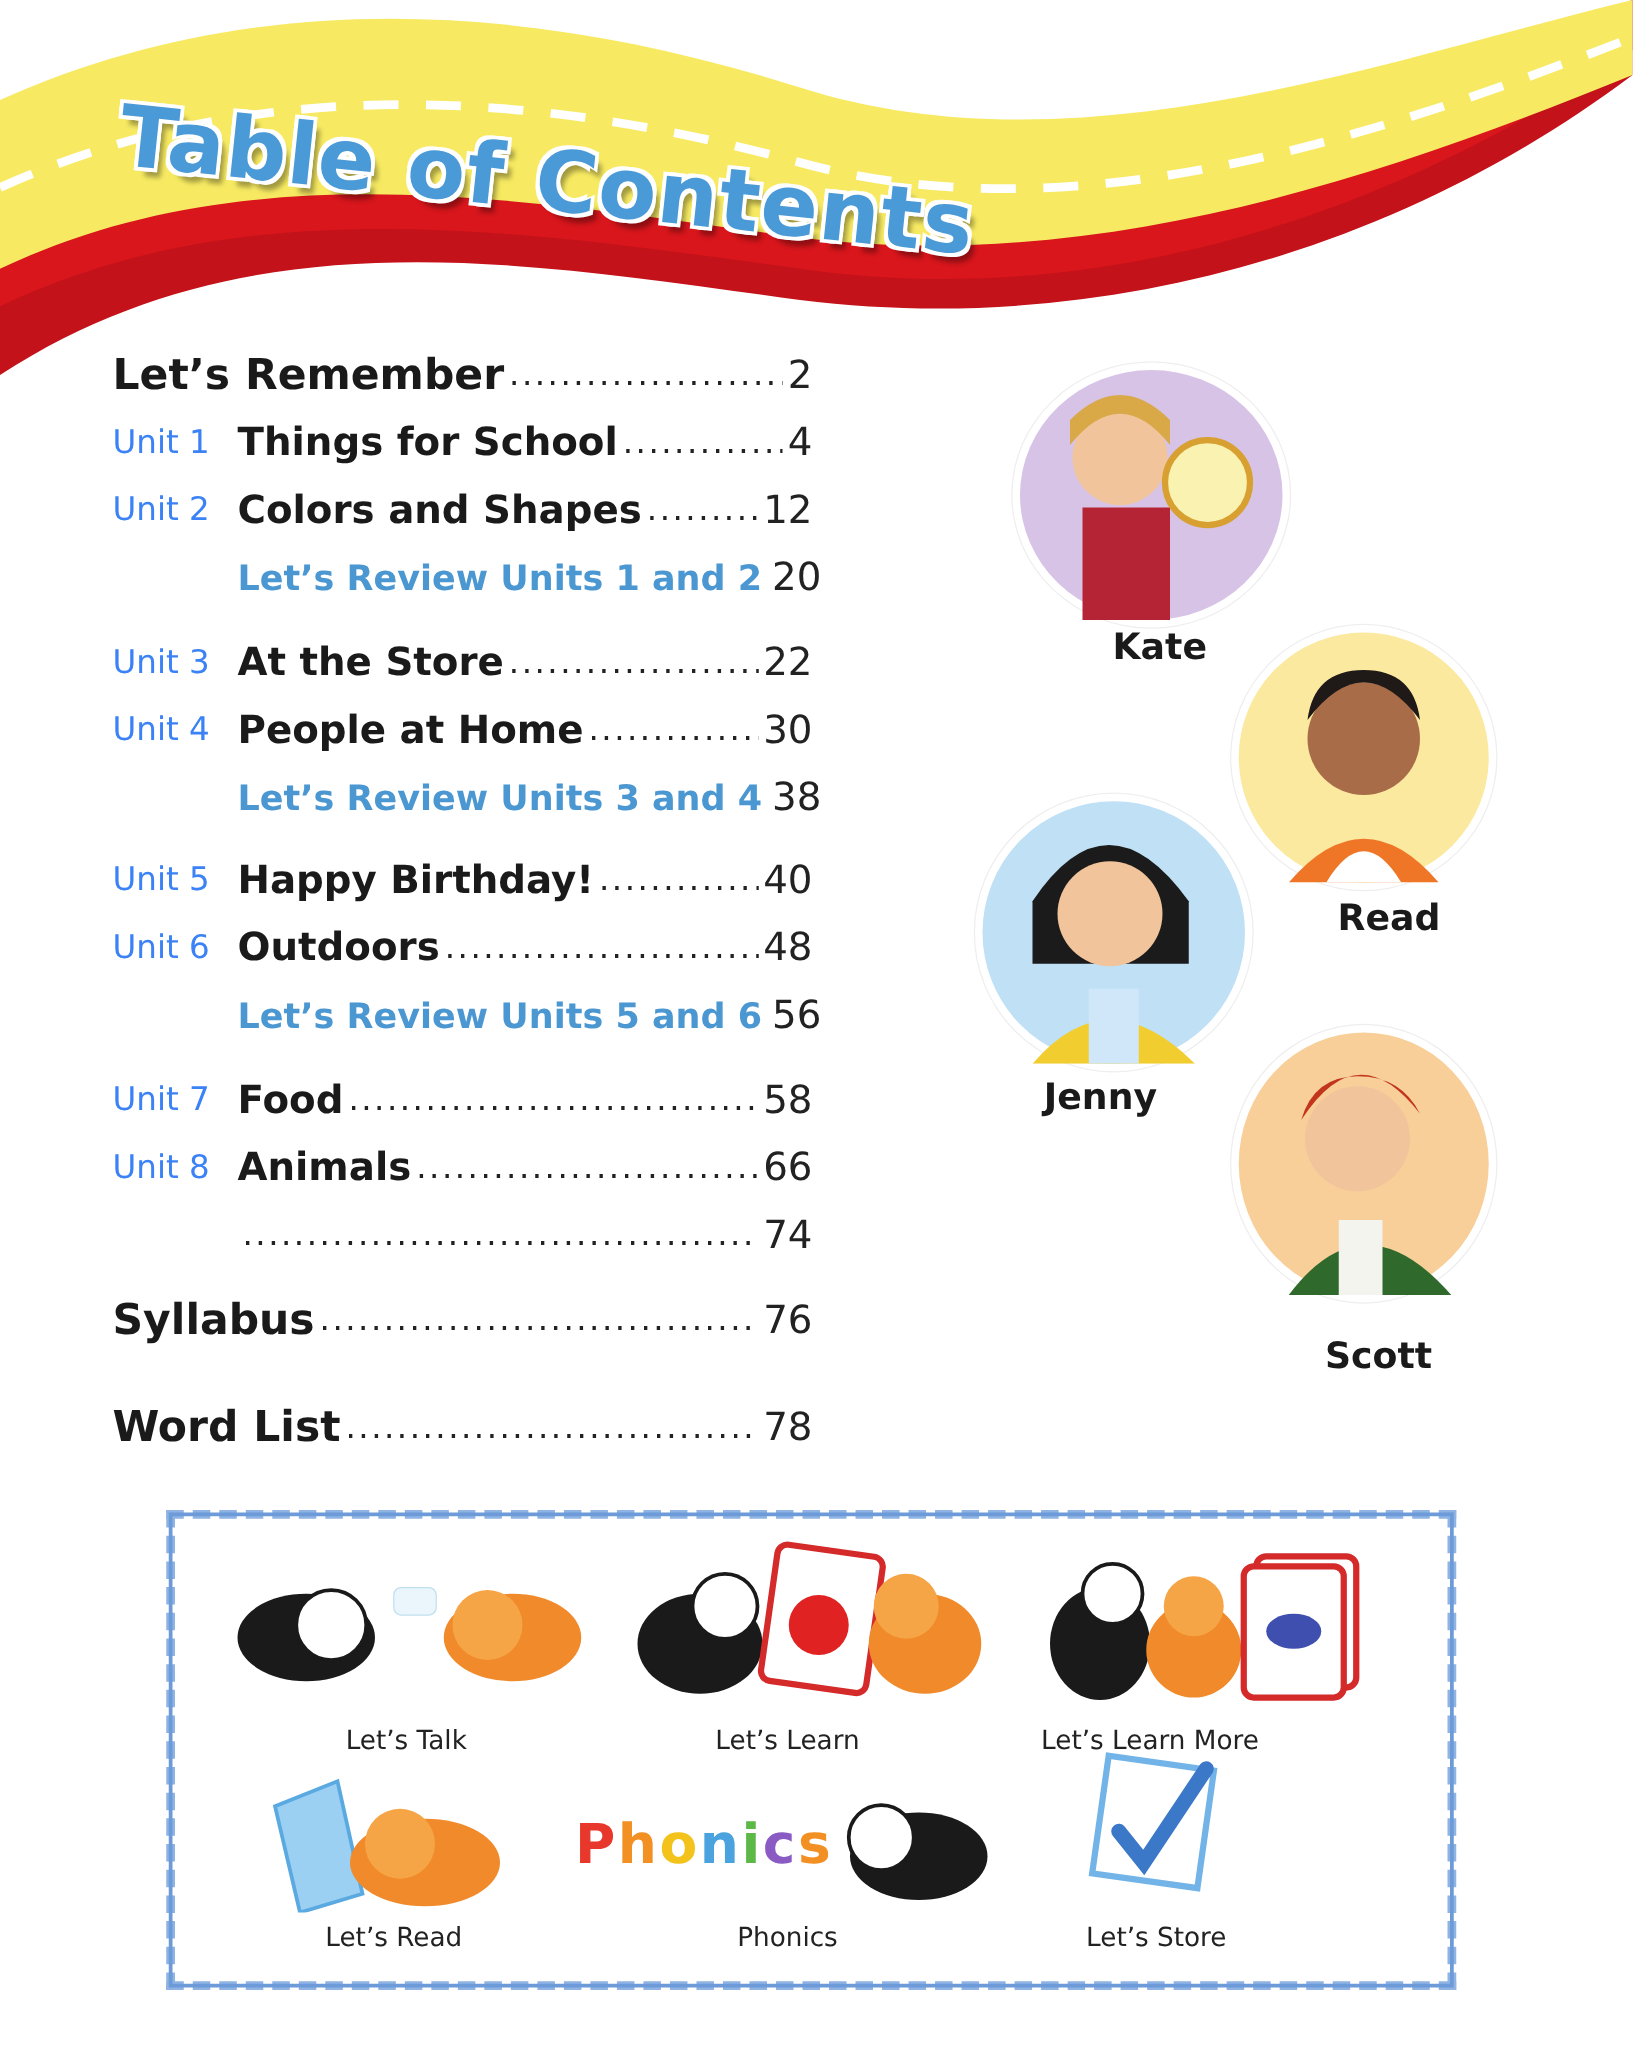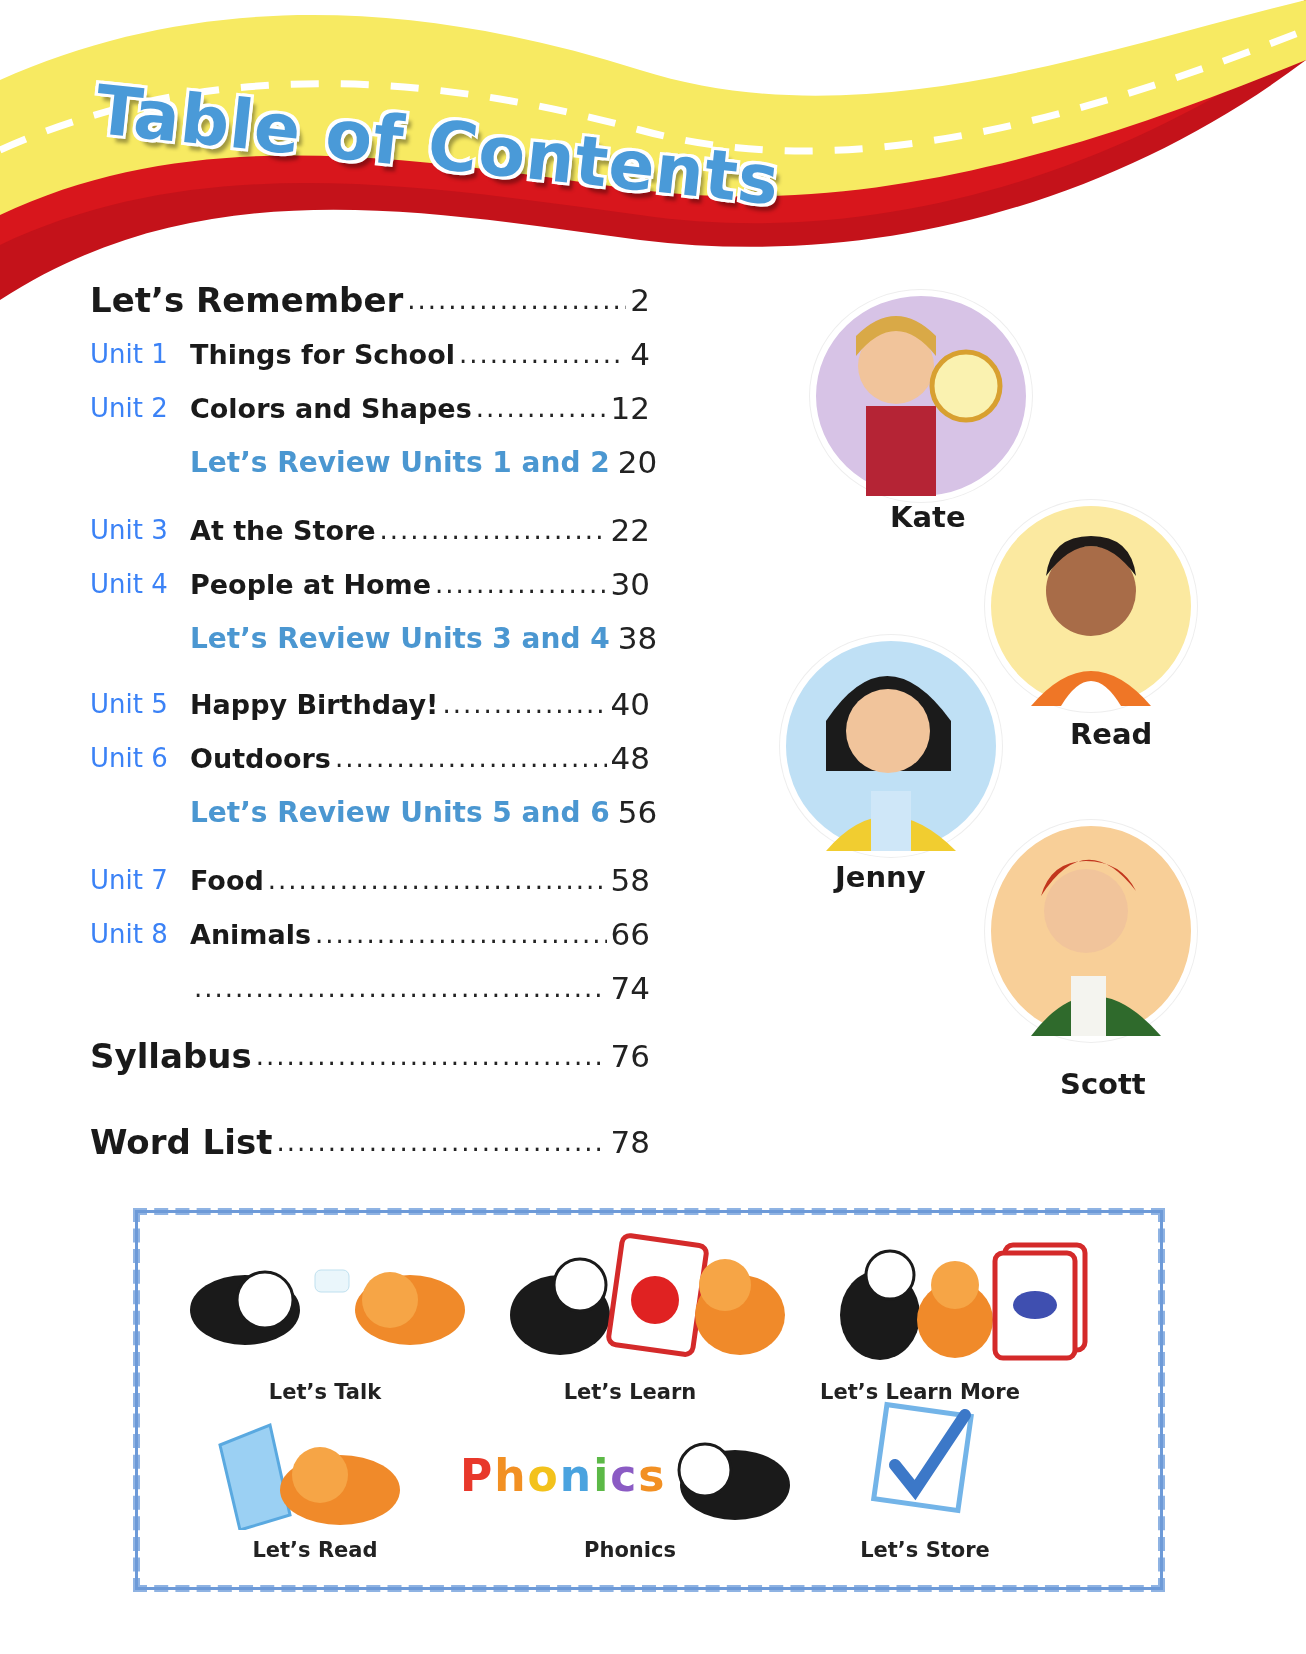--- a/index.html
+++ b/index.html
@@ -6,33 +6,33 @@
   body { width:1306px; height:1654px; position:relative; background:#ffffff; overflow:hidden;
          font-family:"DejaVu Sans", sans-serif; color:#1a1a1a; }
   .banner { position:absolute; left:0; top:0; width:1306px; height:320px; }
   .title { position:absolute; left:100px; top:70px; font-family:"DejaVu Sans", sans-serif; font-weight:bold;
            font-size:68px; color:#4a9ad8; transform:rotate(6deg); transform-origin:left top;
            text-shadow: 3px 3px 0 #fff, -3px -3px 0 #fff, 3px -3px 0 #fff, -3px 3px 0 #fff, 6px 7px 4px rgba(0,0,0,0.35);
            letter-spacing:1px; }
   .toc { position:absolute; left:90px; top:290px; width:560px; }
   .row { position:absolute; left:0; width:560px; height:44px; display:flex; align-items:center; }
   .unit { width:100px; font-size:26px; color:#3b82f6; flex:none; }
-  .name { font-size:27px; font-weight:bold; color:#1a1a1a; white-space:nowrap; flex:none; }
+  .name { font-size:31px; font-weight:bold; color:#1a1a1a; white-space:nowrap; flex:none; }
   .name.big { font-size:34px; }
   .name.review { font-size:28px; color:#4b97d1; }
   .dots { flex:1; overflow:hidden; white-space:nowrap; font-size:26px; color:#222; letter-spacing:2px; margin:0 4px; }
   .dots::after { content:"................................................................................................."; }
   .page { font-size:31px; color:#222; flex:none; }
   .chars { position:absolute; left:760px; top:280px; width:460px; height:880px; }
   .circle { position:absolute; border-radius:50%; border:6px solid #fff; box-shadow:0 0 0 1px #eee; }
   .cname { position:absolute; font-size:29px; font-weight:bold; color:#1a1a1a; }
   .legend { position:absolute; left:133px; top:1208px; width:1018px; height:370px;
             border:7px dashed #8fb3e3; outline:3px solid #6d9ad8; outline-offset:-5px; background:#fff; }
   .leg-item { position:absolute; text-align:center; }
-  .leg-label { position:absolute; font-size:21px; font-weight:bold; color:#222; white-space:nowrap; transform:translateX(-50%); }
+  .leg-label { position:absolute; font-size:21px; font-weight:normal; color:#222; white-space:nowrap; transform:translateX(-50%); }
   .phonics-word { font-size:44px; font-weight:bold; letter-spacing:2px; }
 </style>
 </head>
 <body>
 
 <svg class="banner" viewBox="0 0 1306 320" width="1306" height="320">
   <path d="M0,150 C200,40 420,40 640,110 C860,180 1100,110 1306,0 L1306,60 C1120,200 880,270 640,240 C420,210 200,170 0,300 Z" fill="#c4121a"></path>
   <path d="M0,110 C200,20 420,20 640,90 C860,160 1100,80 1306,0 L1306,40 C1120,170 880,250 640,215 C420,185 200,150 0,245 Z" fill="#d8161c"></path>
   <path d="M0,80 C200,-10 420,0 640,70 C860,140 1100,50 1306,0 L1306,60 C1110,140 880,220 640,190 C420,160 200,120 0,215 Z" fill="#f7ea62"></path>
   <path d="M0,150 C200,60 420,70 640,130 C860,190 1100,110 1306,30" fill="none" stroke="#ffffff" stroke-width="7" stroke-dasharray="28 22"></path>

